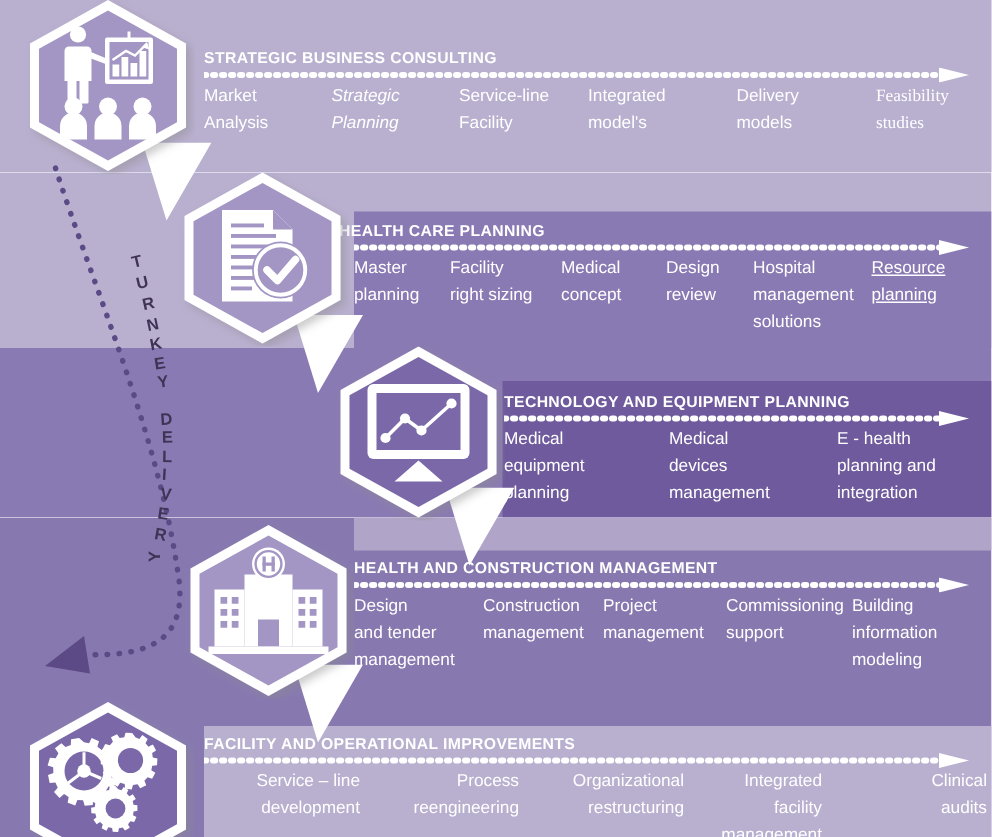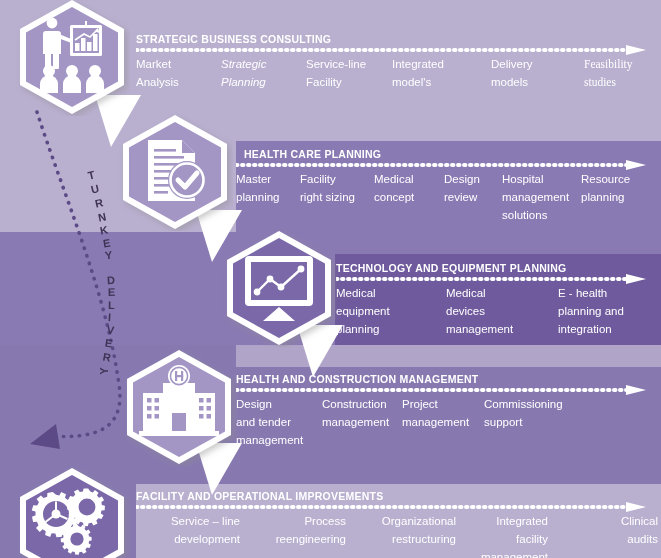--- a/index.html
+++ b/index.html
@@ -78,38 +78,38 @@
       <div class="item" style="left:355px;top:0px;width:80px;">Delivery
 models</div>
       <div class="item" style="left:448px;top:0px;width:82px;font-family:Liberation Serif, serif;">Feasibility
 studies</div>
     </div>
   </div>
 
   <div class="band" style="left:0px;top:115px;width:661px;height:117px;">
     <div class="band-bg" style="background:#b9afcf;"></div>
     <div class="band-bg" style="left:236px;top:26px;right:0;bottom:0;background:#8a7ab3;"></div>
-    <div class="band-title" style="left:244px;top:33px;">HEALTH CARE PLANNING</div>
+    <div class="band-title" style="left:226px;top:33px;">HEALTH CARE PLANNING</div>
     <svg class="dotline" style="left:236px;top:45px;width:410px;height:10px;" viewBox="0 0 410 10" preserveAspectRatio="none">
       <line x1="0" y1="5" x2="392" y2="5" stroke="#ffffff" stroke-width="4" stroke-linecap="round" stroke-dasharray="1.5 4.5"></line>
       <polygon points="390,0 410,5 390,10" fill="#ffffff"></polygon>
     </svg>
     <div class="items" style="left:236px;top:55px;width:420px;height:60px;">
       <div class="item" style="left:0px;top:0px;width:64px;">Master
 planning</div>
       <div class="item" style="left:64px;top:0px;width:74px;">Facility
 right sizing</div>
       <div class="item" style="left:138px;top:0px;width:66px;">Medical
 concept</div>
       <div class="item" style="left:208px;top:0px;width:62px;">Design
 review</div>
       <div class="item" style="left:266px;top:0px;width:84px;">Hospital
 management
 solutions</div>
-      <div class="item" style="left:345px;top:0px;width:72px;">Resource
+      <div class="item" style="left:345px;top:0px;width:72px;text-decoration:underline;">Resource
 planning</div>
     </div>
   </div>
 
   <div class="band" style="left:0px;top:232px;width:661px;height:113px;">
     <div class="band-bg" style="background:#8a7ab3;"></div>
     <div class="band-bg" style="left:335px;top:22px;right:0;bottom:0;background:#6e5a9c;"></div>
     <div class="band-title" style="left:336px;top:30px;">TECHNOLOGY AND EQUIPMENT PLANNING</div>
     <svg class="dotline" style="left:336px;top:42px;width:310px;height:10px;" viewBox="0 0 310 10" preserveAspectRatio="none">
       <line x1="0" y1="5" x2="292" y2="5" stroke="#ffffff" stroke-width="4" stroke-linecap="round" stroke-dasharray="1.5 4.5"></line>
@@ -139,20 +139,23 @@
     <div class="items" style="left:236px;top:50px;width:420px;height:62px;">
       <div class="item" style="left:0px;top:0px;width:86px;">Design
 and tender
 management</div>
       <div class="item" style="left:86px;top:0px;width:80px;">Construction
 management</div>
       <div class="item" style="left:166px;top:0px;width:84px;">Project
 management</div>
       <div class="item" style="left:248px;top:0px;width:84px;">Commissioning
 support</div>
+      <div class="item" style="left:332px;top:0px;width:82px;">Building
+information
+modeling</div>
     </div>
   </div>
 
   <div class="band" style="left:0px;top:468px;width:661px;height:90px;text-align:right;">
     <div class="band-bg" style="background:#8779b0;"></div>
     <div class="band-bg" style="left:136px;top:16px;right:0;bottom:0;background:#b9afcf;"></div>
     <div class="band-title" style="left:136px;top:22px;">FACILITY AND OPERATIONAL IMPROVEMENTS</div>
     <svg class="dotline" style="left:136px;top:34px;width:510px;height:10px;" viewBox="0 0 510 10" preserveAspectRatio="none">
       <line x1="0" y1="5" x2="492" y2="5" stroke="#ffffff" stroke-width="4" stroke-linecap="round" stroke-dasharray="1.5 4.5"></line>
       <polygon points="490,0 510,5 490,10" fill="#ffffff"></polygon>

